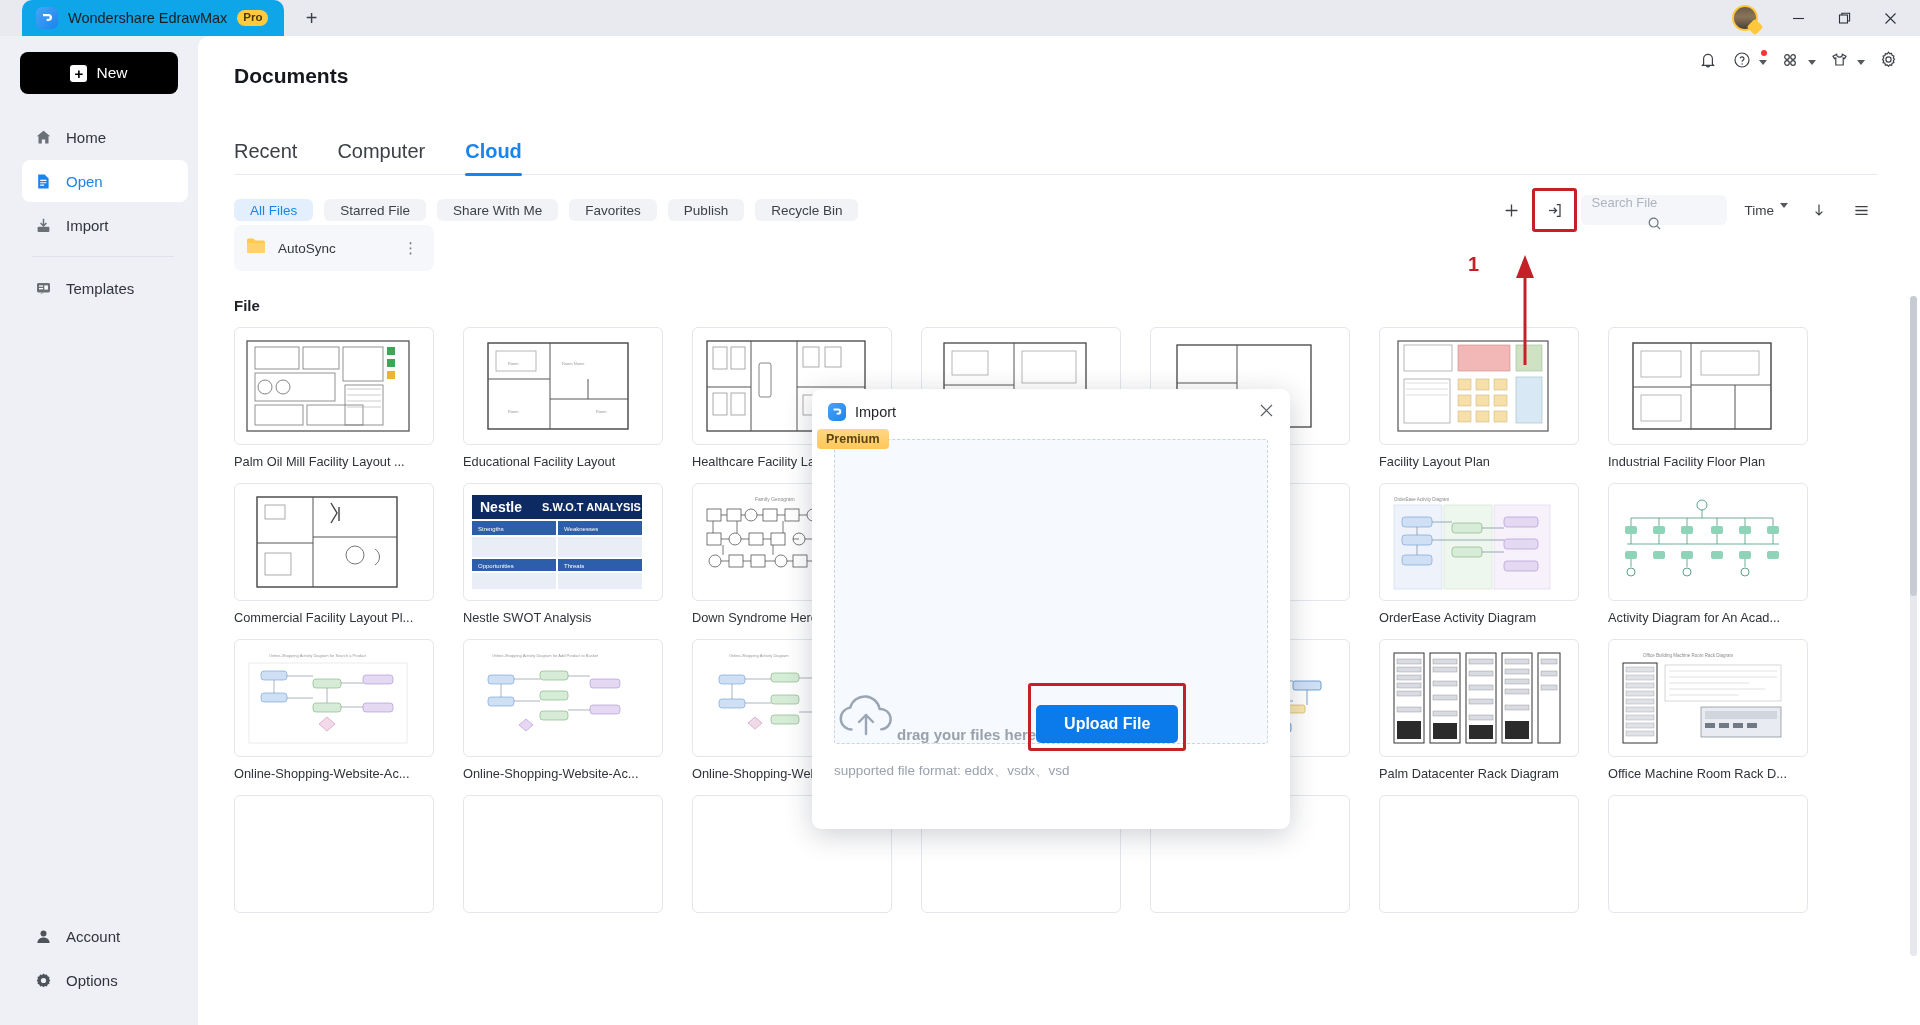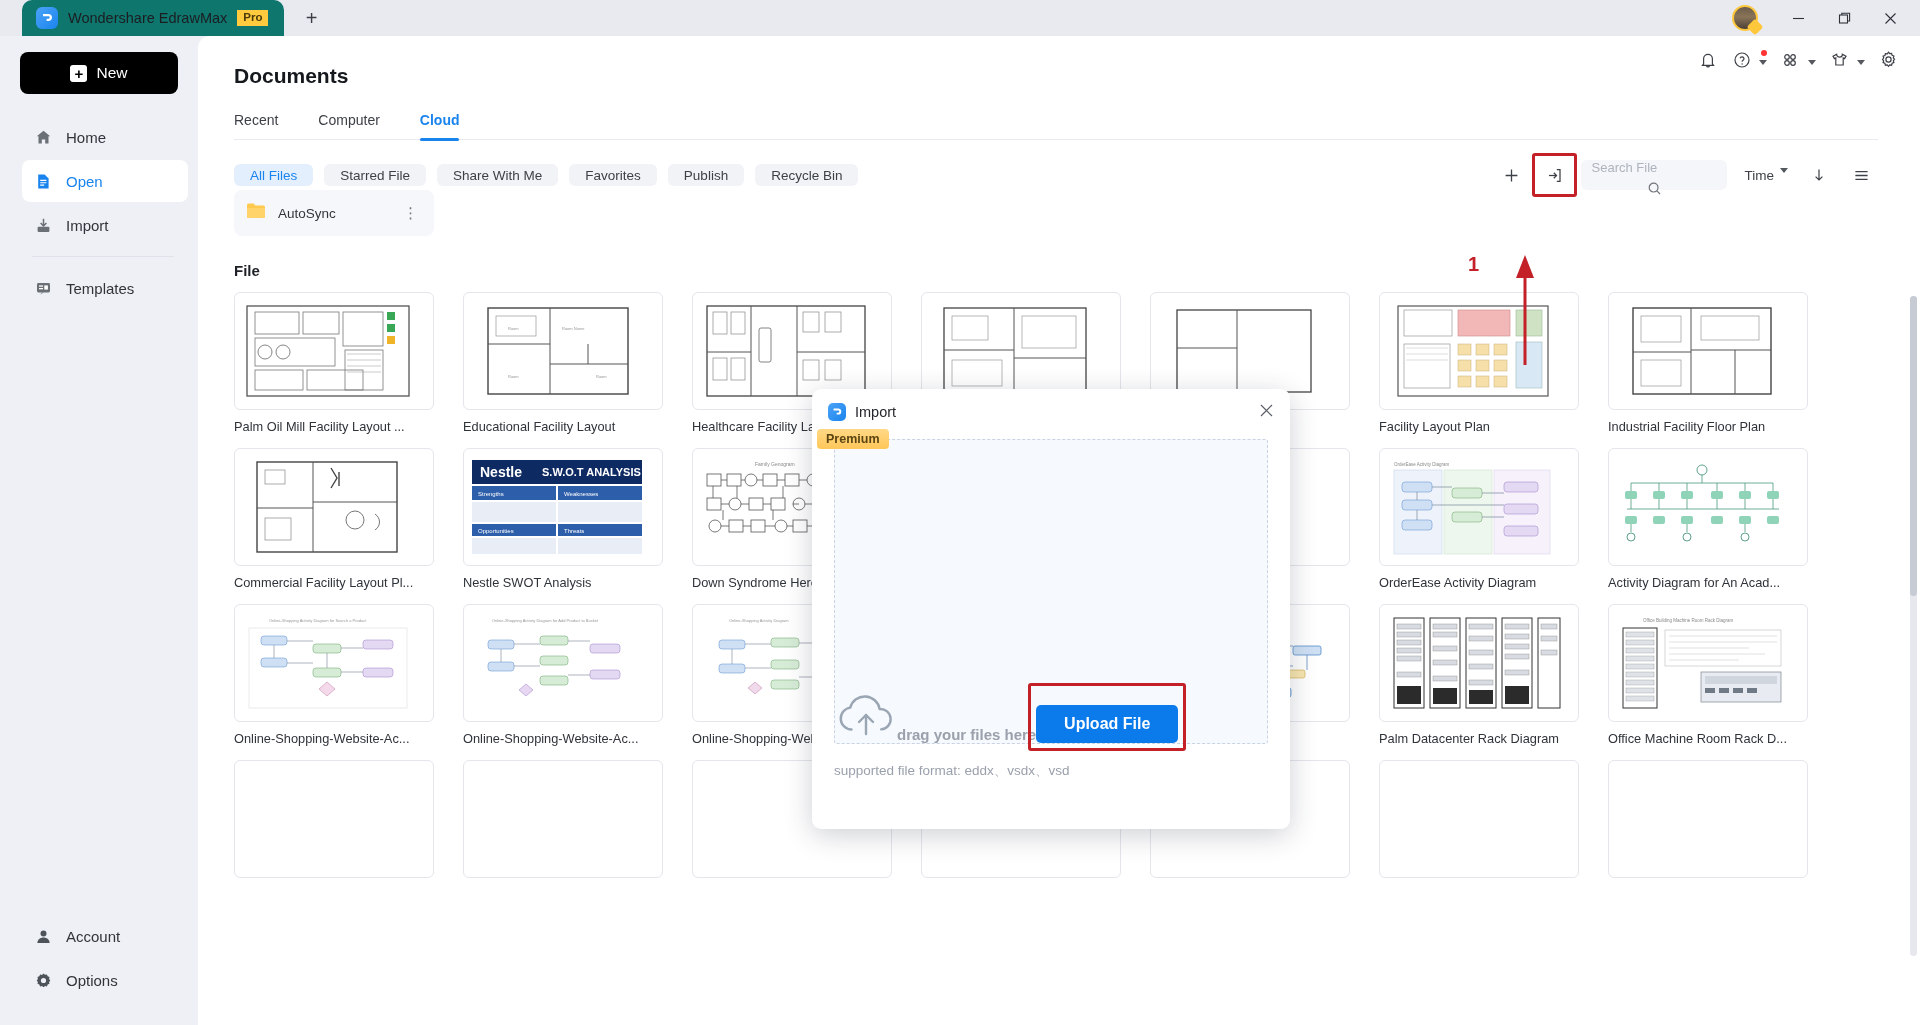--- a/index.html
+++ b/index.html
@@ -13,36 +13,36 @@
 
   
   .titlebar {
     position: absolute; left: 0; top: 0; width: 1920px; height: 36px;
     background: #e8eaf0;
     display: flex; align-items: flex-end;
   }
   .tab {
     display: flex; align-items: center; gap: 10px;
     height: 36px; padding: 0 16px 0 14px;
-    background: #0f766e;
+    background: #0ea5e9;
     border-radius: 10px 10px 0 0;
     margin-left: 22px;
     min-width: 230px;
   }
   .tab-logo {
     width: 22px; height: 22px; border-radius: 6px;
     background: linear-gradient(135deg,#4ba3f7,#1a84ee);
     display: flex; align-items: center; justify-content: center;
     flex: none;
   }
   .tab-logo svg { display:block; }
   .tab-title { font-size: 14.5px; color: #1b1d21; white-space: nowrap; }
   .pro-badge {
     background: #ffca3d; color: #4a3a0a; font-size: 11.5px; font-weight: bold;
-    border-radius: 0; padding: 1px 6px 2px; line-height: 1.2;
+    border-radius: 8px; padding: 1px 6px 2px; line-height: 1.2;
   }
   .tab-newbtn {
     width: 34px; height: 30px; margin-left: 10px; margin-bottom: 3px;
     display: flex; align-items: center; justify-content: center;
     color: #3c3f46; font-size: 20px; font-weight: 300; cursor: pointer;
     border-radius: 5px;
   }
   .win-right {
     margin-left: auto; display: flex; align-items: center;
     height: 36px; padding-right: 8px; gap: 2px;
@@ -99,22 +99,22 @@
     position: absolute; left: 198px; top: 36px;
     width: 1722px; height: 989px;
     background: #fff;
     border-radius: 12px 0 0 0;
   }
   .main-pad { padding: 28px 42px 0 36px; }
   .page-title { font-size: 21px; font-weight: bold; color: #15181d; }
 
   .tabs { display: flex; gap: 40px; margin-top: 24px; border-bottom: 1px solid #e7e9ee; }
   .tab-item {
-    font-size: 14px; color: #3b3f46; padding-bottom: 11px;
-    cursor: pointer; position: relative;
+    font-size: 20px; color: #3b3f46; padding-bottom: 11px;
+    cursor: pointer; position: relative; margin-top: 28px;
   }
   .tab-item.active { color: #1a84ee; font-weight: 600; }
   .tab-item.active::after {
     content:""; position:absolute; left: 0; right: 0; bottom: -1.5px;
     height: 3px; background: #1a84ee; border-radius: 2px;
   }
 
   .toolbar-row {
     display: flex; align-items: center; margin-top: 20px;
   }

